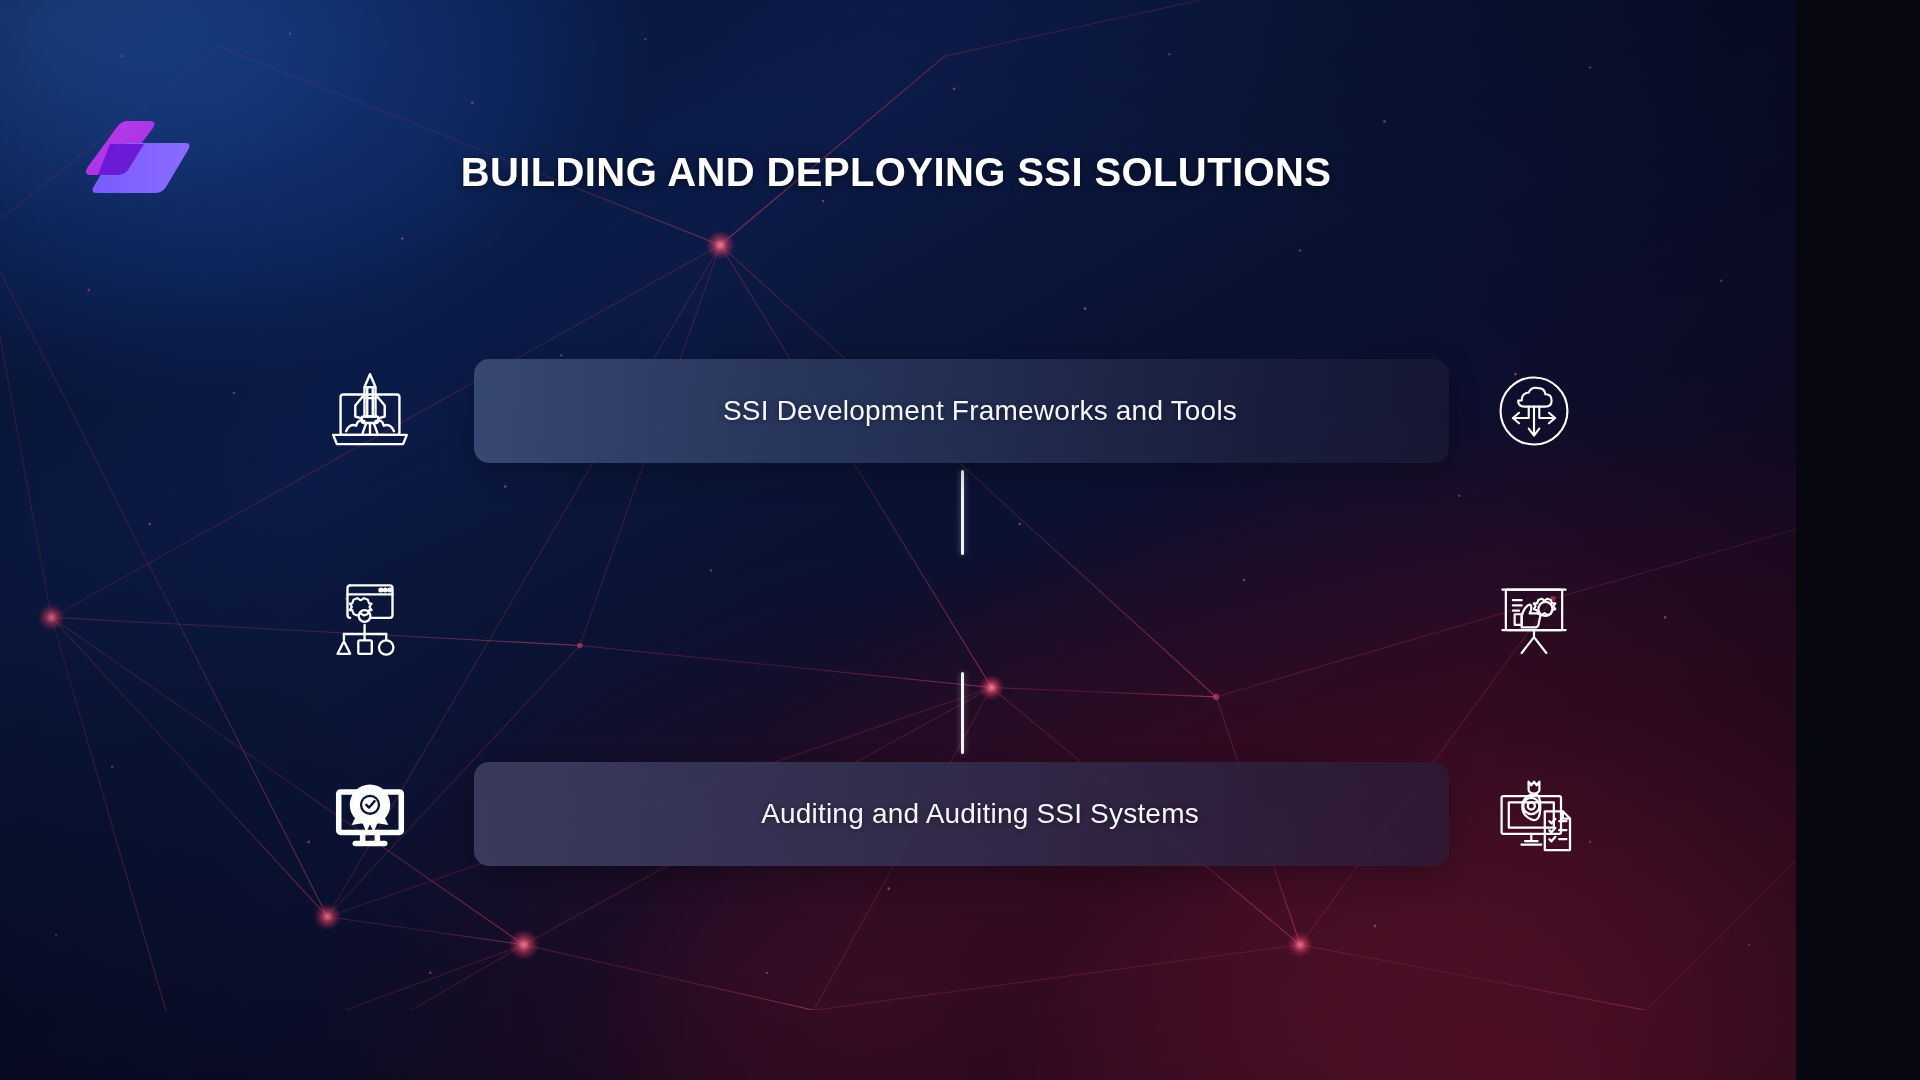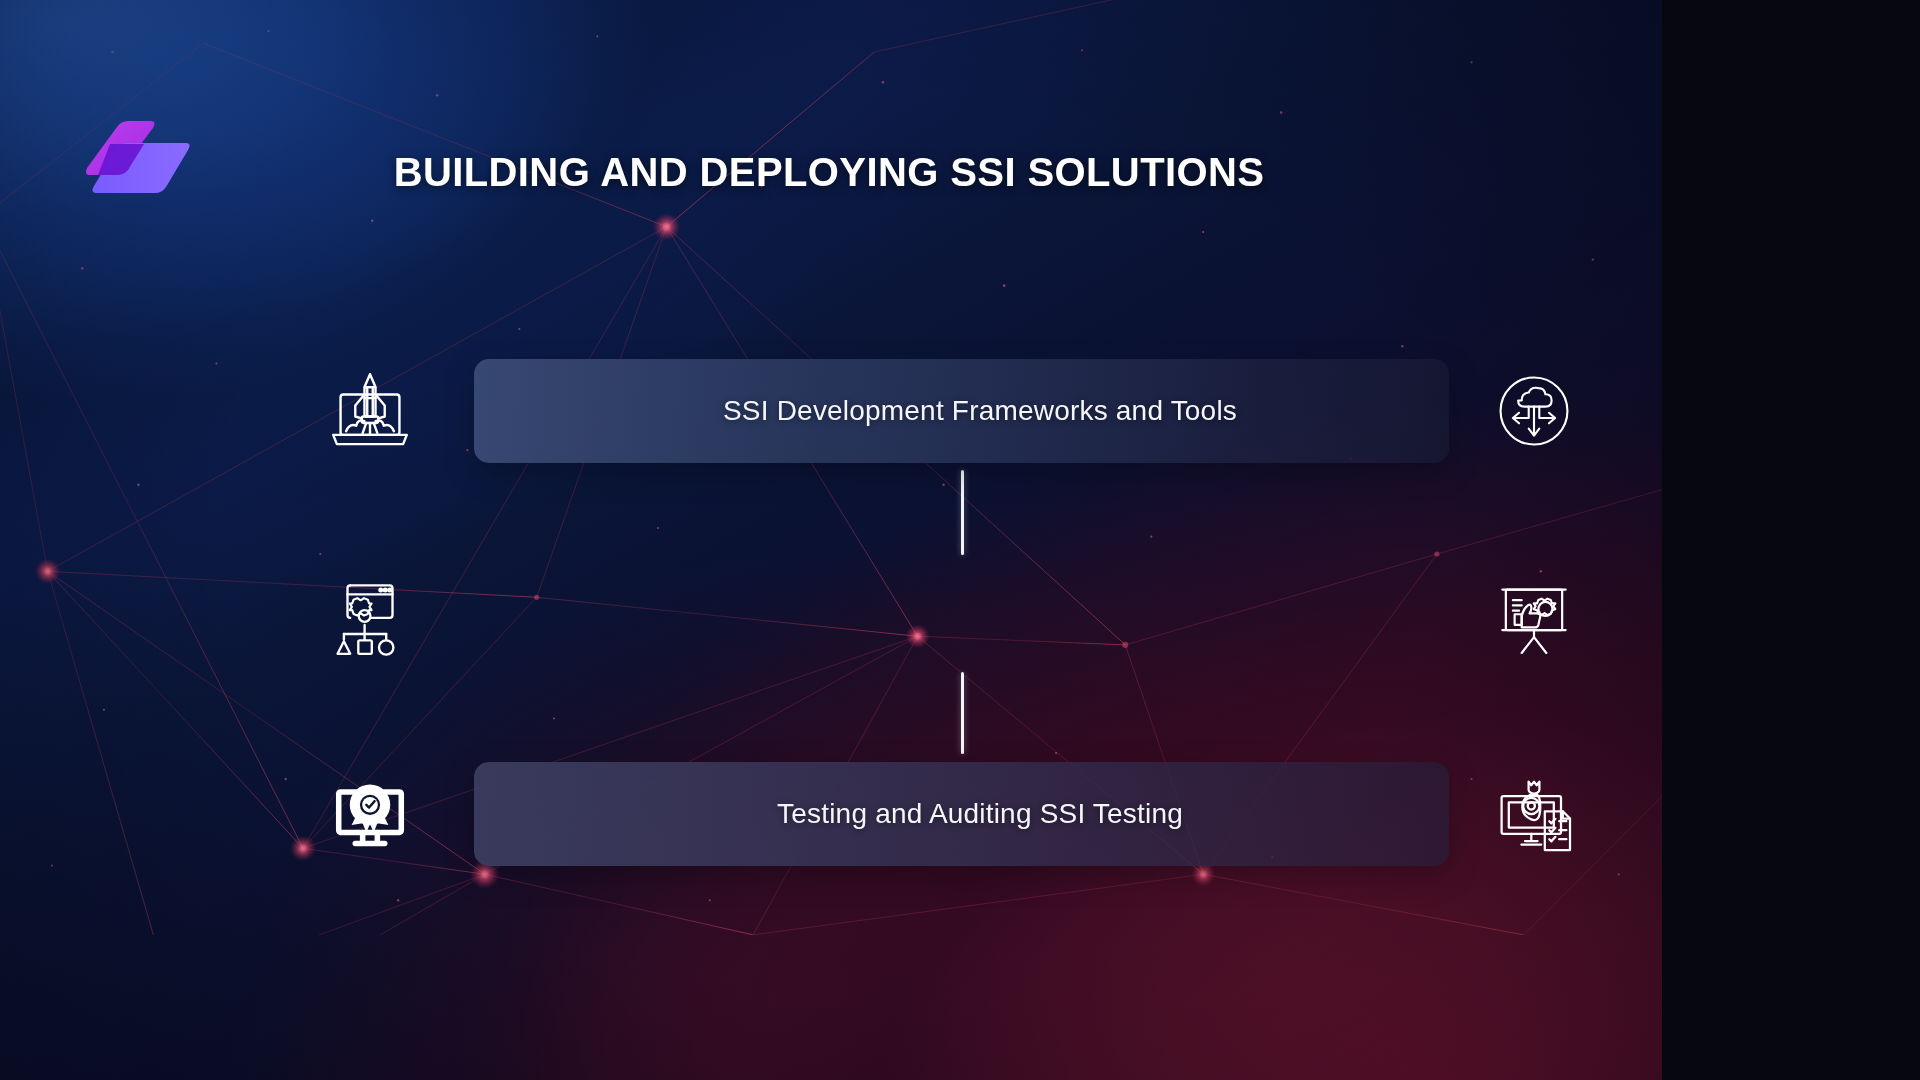--- a/index.html
+++ b/index.html
@@ -6,21 +6,21 @@
     margin: 0;
     padding: 0;
     background: #06070f;
   }
   body {
     font-family: "Liberation Sans", sans-serif;
   }
 
   .slide {
     position: relative;
-    width: 1662px;
+    width: 1796px;
     height: 1080px;
     overflow: hidden;
     background: #15803d;
   }
 
   
   .bg-base {
     position: absolute;
     inset: 0;
     background:
@@ -388,21 +388,21 @@
           </g>
           <circle cx="50" cy="40" r="22" fill="#ffffff"></circle>
           <path d="M38,46 L30,62 L42,60 L46,70 L54,52 Z" fill="#ffffff"></path>
           <path d="M62,46 L70,62 L58,60 L54,70 L46,52 Z" fill="#ffffff"></path>
           <circle cx="50" cy="40" r="11" fill="#0e1330"></circle>
           <circle cx="50" cy="40" r="8.5" fill="#ffffff"></circle>
           <path d="M46,40 L49,43 L55,36" fill="none" stroke="#0e1330" stroke-width="2.6" stroke-linecap="round" stroke-linejoin="round"></path>
         </svg>
       </div>
       <div class="card card-3">
-        <span class="card-label">Testing and Auditing SSI Testing</span>
+        <span class="card-label">Auditing and Auditing SSI Systems</span>
       </div>
       <div class="icon-right">
         <svg class="icon-svg" viewBox="0 0 100 100" width="90" height="90" fill="none" stroke="#ffffff" stroke-width="2.5" stroke-linecap="round" stroke-linejoin="round">
           <path d="M16,30 H78 a2,2 0 0 1 2,2 V70 a2,2 0 0 1 -2,2 H16 a2,2 0 0 1 -2,-2 V32 a2,2 0 0 1 2,-2 Z"></path>
           <path d="M22,37 H72 V65 H22 Z"></path>
           <path d="M47,72 V80 M36,84 H58 M40,80 H54"></path>
           <path d="M44,14 l3,4 l3,-4 l3,4 l3,-4 v9 q0,2 -2,3 l-4,2 l-4,-2 q-2,-1 -2,-3 Z"></path>
           <path d="M47,28 q-10,4 -10,14 t10,14 t10,-14 t-10,-14 Z"></path>
           <circle cx="47" cy="41" r="9"></circle>
           <circle cx="47" cy="41" r="4"></circle>

